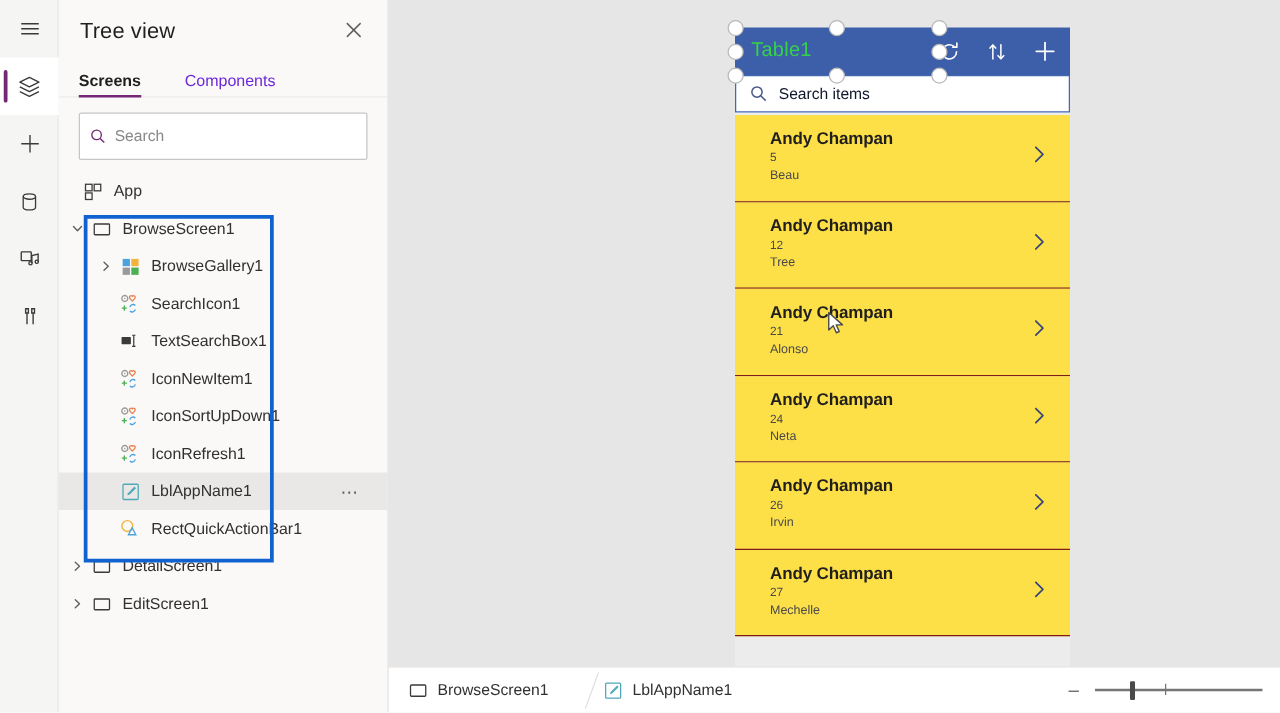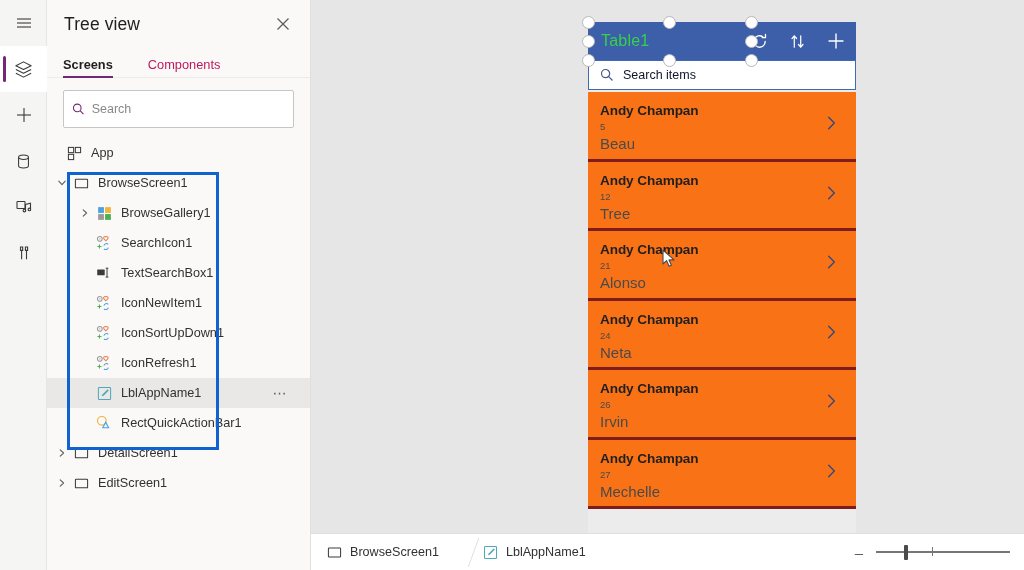--- a/index.html
+++ b/index.html
@@ -41,21 +41,21 @@
   .tree-title { font-size: 17.5px; color: #201f1e; font-weight: 400; letter-spacing: .1px; }
   .close-btn {
     width: 26px; height: 26px; display: flex; align-items: center; justify-content: center;
     cursor: pointer; color: #605e5c;
   }
   .tabs {
     display: flex; padding: 0 16px; gap: 35px;
     border-bottom: 1px solid #edebe9; height: 30px; align-items: flex-end;
   }
   .tab {
-    font-size: 12.8px; color: #be185d; padding-bottom: 5px; cursor: pointer;
+    font-size: 12.8px; color: #6d28d9; padding-bottom: 5px; cursor: pointer;
     position: relative;
   }
   .tab.active { font-weight: 700; color: #201f1e; }
   .tab.active::after {
     content:""; position:absolute; left:0; right:0; bottom:-1px; height: 2px;
     background: #742774;
   }
   .search-wrap { padding: 12px 16px 10px 16px; }
   .search-box {
     height: 38px; background:#ffffff; border:1px solid #c8c6c4; border-radius:2px;
@@ -113,26 +113,26 @@
     background:#ffffff; border:1px solid #4169b2;
     display:flex; align-items:center; gap:9px; padding-left:11px;
   }
   .app-search .ph { color:#0f172a; font-size:12.5px; }
 
   .gallery {
     position:absolute; left:0; top:70px; width:268px; height:433px;
     overflow:hidden; background:#ececec;
   }
   .g-item {
-    position:relative; height:69.5px; background:#f97316;
-    border-bottom:3px solid #7f1d1d; padding:11px 0 0 12px;
+    position:relative; height:69.5px; background:#fde047;
+    border-bottom:1px solid #7f1d1d; padding:11px 0 0 28px;
   }
   .g-title { font-size:13.6px; font-weight:700; color:#201f1e; letter-spacing:-.1px; }
   .g-sub1 { font-size:9.5px; color:#4a4a4a; margin-top:3px; }
-  .g-sub2 { font-size:15px; color:#4a4a4a; margin-top:3px; }
+  .g-sub2 { font-size:10px; color:#4a4a4a; margin-top:3px; }
   .g-chev {
     position:absolute; right:16px; top:50%; transform:translateY(-50%);
     color:#37477d;
   }
 
   
   .sel-box { position:absolute; left:277px; top:22px; width:163px; height:38px; z-index:20; pointer-events:none; }
   .handle {
     position:absolute; width:13px; height:13px; border-radius:50%;
     background:#ffffff; border:1px solid #b8b8b8; pointer-events:auto; cursor:pointer;

